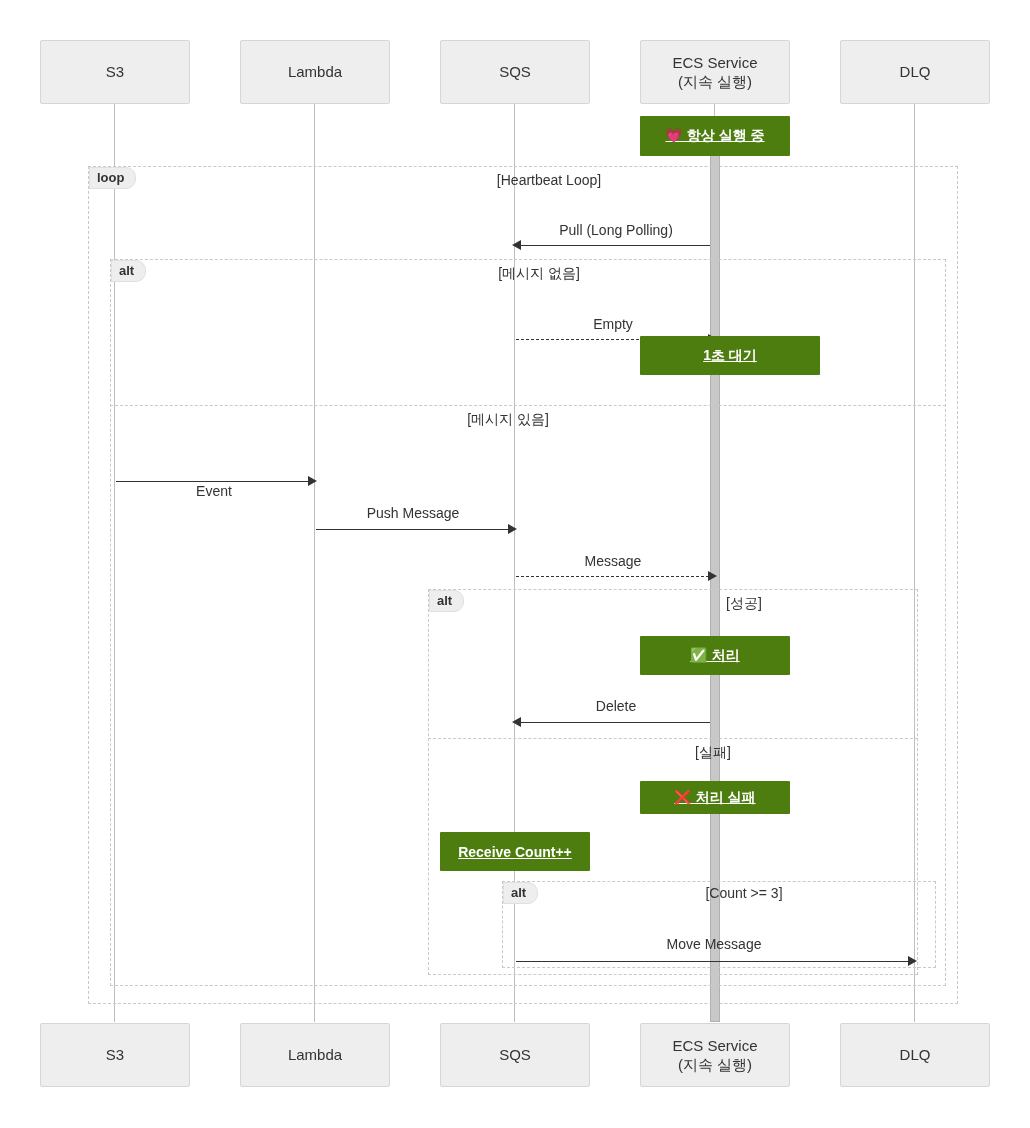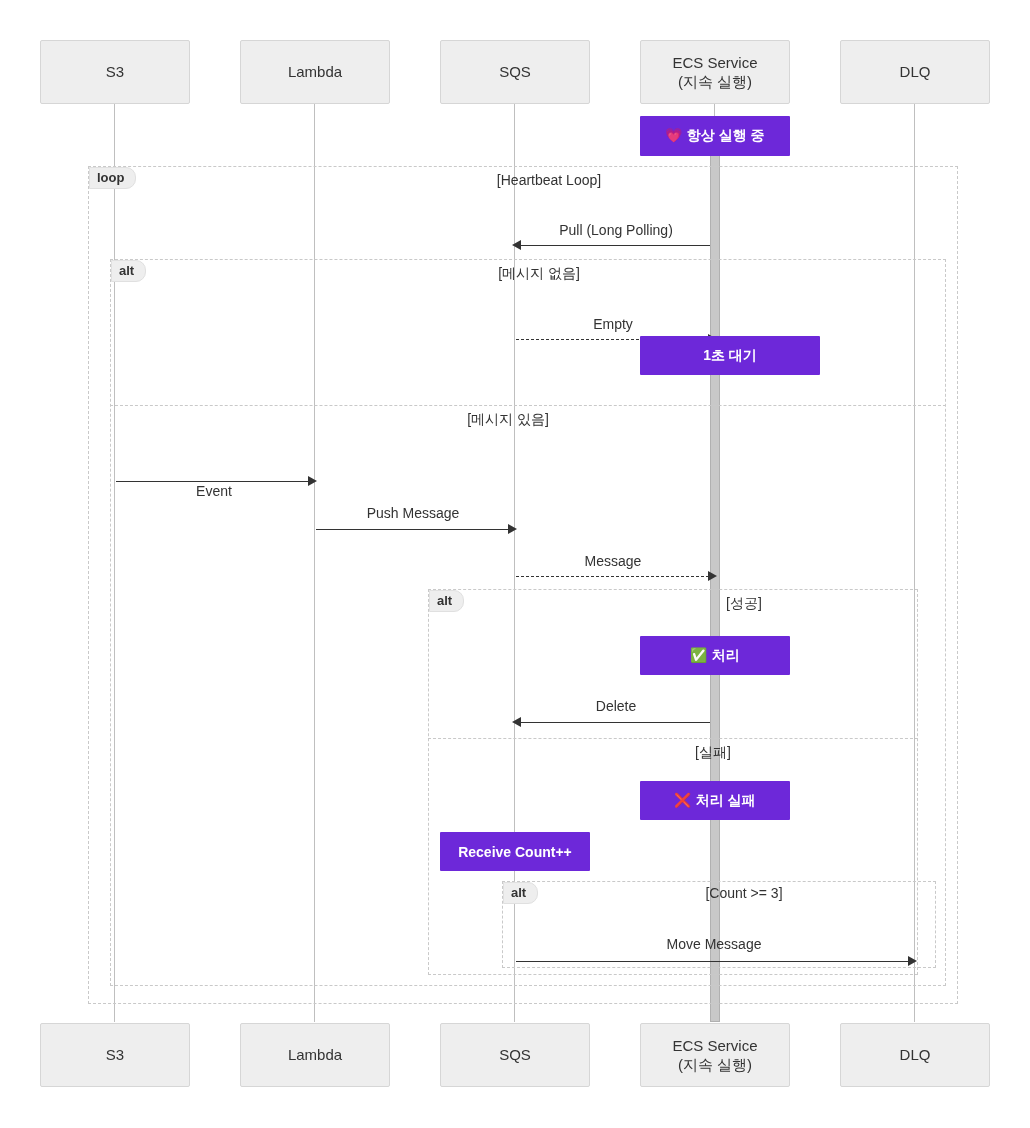--- a/index.html
+++ b/index.html
@@ -41,31 +41,32 @@
   .activation {
     position: absolute;
     width: 10px;
     background: #c8c8c8;
     border: 1px solid #b0b0b0;
     box-sizing: border-box;
   }
   .note {
     position: absolute;
     box-sizing: border-box;
-    background: #6d28d9;
+    background: #4d7c0f;
     color: #ffffff;
     font-size: 14px;
     font-weight: bold;
     display: flex;
     align-items: center;
     justify-content: center;
     text-align: center;
     border-radius: 1px;
     padding: 0 8px;
     white-space: nowrap;
+    text-decoration: underline;
   }
   .frame {
     position: absolute;
     box-sizing: border-box;
     border: 1px dashed #c9c9c9;
     background: transparent;
   }
   .frame-divider {
     position: absolute;
     border-top: 1px dashed #c9c9c9;
@@ -224,21 +225,21 @@
   <div class="note" style="left:640px; top:636px; width:150px; height:39px;">
     <span>✅ 처리</span>
   </div>
 
   <div class="msg-label" style="left:616px; top:698px;">
     <span>Delete</span>
   </div>
   <div class="msg-line" style="left:516px; top:722px; width:194px;"></div>
   <div class="arrow-head left" style="left:512px; top:717px;"></div>
 
-  <div class="note" style="left:640px; top:781px; width:150px; height:39px;">
+  <div class="note" style="left:640px; top:781px; width:150px; height:33px;">
     <span>❌ 처리 실패</span>
   </div>
 
   <div class="note" style="left:440px; top:832px; width:150px; height:39px;justify-content:center;">
     <span>Receive Count++</span>
   </div>
 
   <div class="frame" style="left:502px; top:881px; width:434px; height:87px;"></div>
   <div class="frame-label" style="left:503px; top:882px;">
     <span>alt</span>

